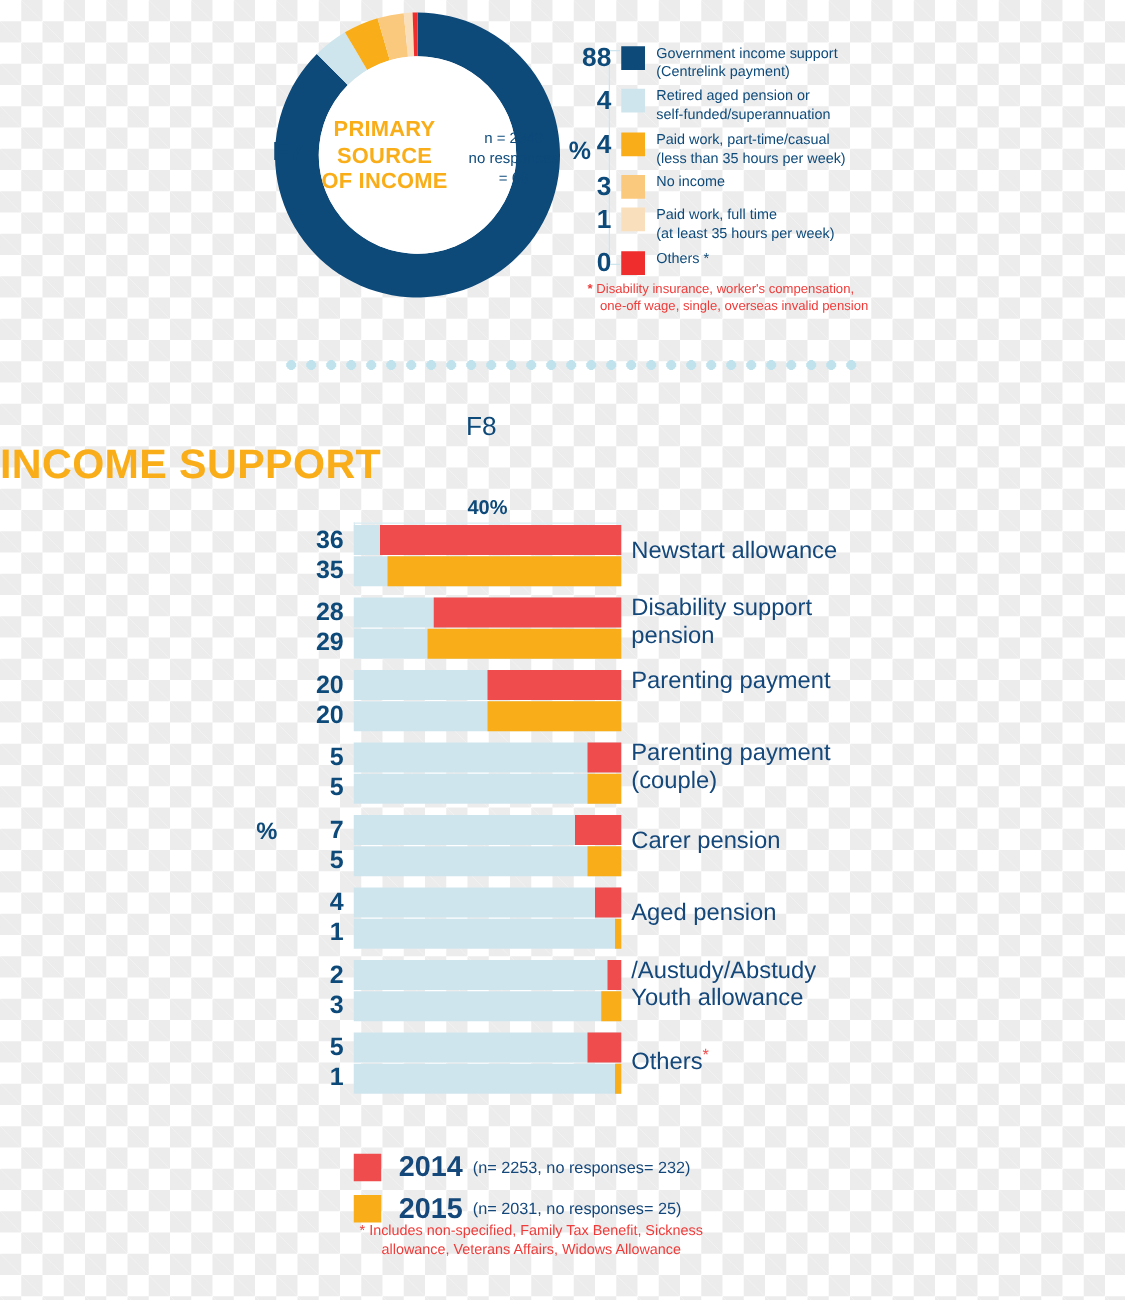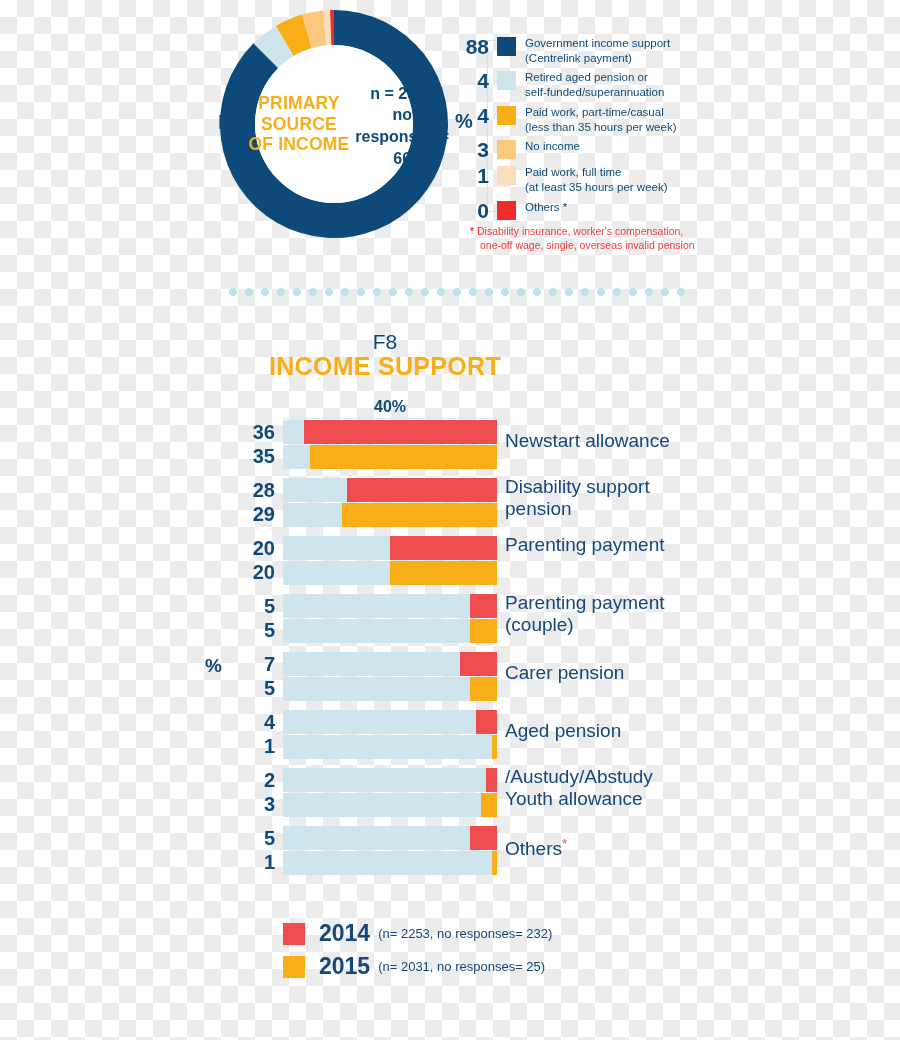--- a/index.html
+++ b/index.html
@@ -32,21 +32,21 @@
   }
   .f7-code{
     font-size:21px;font-weight:bold;color:#0d4a7a;letter-spacing:.5px;
     line-height:1.05;margin-bottom:3px;
   }
   .f7-title{
     font-size:17.5px;font-weight:bold;color:#f9ae19;letter-spacing:.2px;
     line-height:1.17;text-transform:uppercase;
   }
   .f7-sub{
-    font-size:16px;color:#0d4a7a;line-height:1.35;margin-top:4px;font-weight:bold;
+    font-size:12px;color:#0d4a7a;line-height:1.35;margin-top:4px;
   }
 
   
   #f7-legend{position:absolute;left:455px;top:36px;width:250px;}
   .pct-sym{
     position:absolute;left:455px;top:110px;
     font-size:20px;font-weight:bold;color:#0d4a7a;
   }
   .bracket{
     position:absolute;left:487px;top:40px;width:8px;height:170px;
@@ -77,22 +77,22 @@
     background-image:radial-gradient(circle closest-side,#bfe2ec 98%,transparent 100%);
     background-size:16px 8px;background-repeat:repeat-x;
   }
 
   
   #f8-code{
     position:absolute;left:0;top:330px;width:770px;text-align:center;
     font-size:21px;font-weight:normal;color:#0d4a7a;
   }
   #f8-title{
-    position:absolute;left:0;top:352px;width:770px;text-align:center;
-    font-size:25px;font-weight:bold;color:#f9ae19;letter-spacing:.3px;
+    position:absolute;left:0;top:352px;width:770px;
+    font-size:33px;font-weight:bold;color:#f9ae19;letter-spacing:.3px;
   }
   #axis-label{
     position:absolute;left:283px;top:398px;width:214px;text-align:center;
     font-size:16px;font-weight:bold;color:#0d4a7a;
   }
 
   
   #chart{position:absolute;left:0;top:420px;width:900px;}
   .grp{position:relative;height:58px;}
   .grp .vals{
@@ -365,14 +365,19 @@
         <div class="yr-sw" style="background: rgb(239, 77, 77);"></div>
         <div class="yr-num">2014</div>
         <div class="yr-note">(n= 2253, no responses= 232)</div>
       </div>
       <div class="yr-row">
         <div class="yr-sw" style="background: rgb(249, 174, 25);"></div>
         <div class="yr-num">2015</div>
         <div class="yr-note">(n= 2031, no responses= 25)</div>
       </div>
     </div>
+  <div id="f8-foot">
+    <span class="star">*</span>
+    <span>Includes non-specified, Family Tax Benefit, Sickness</span>
+    <span>allowance, Veterans Affairs, Widows Allowance</span>
+  </div>
 
 </div>
 
 </body></html>

